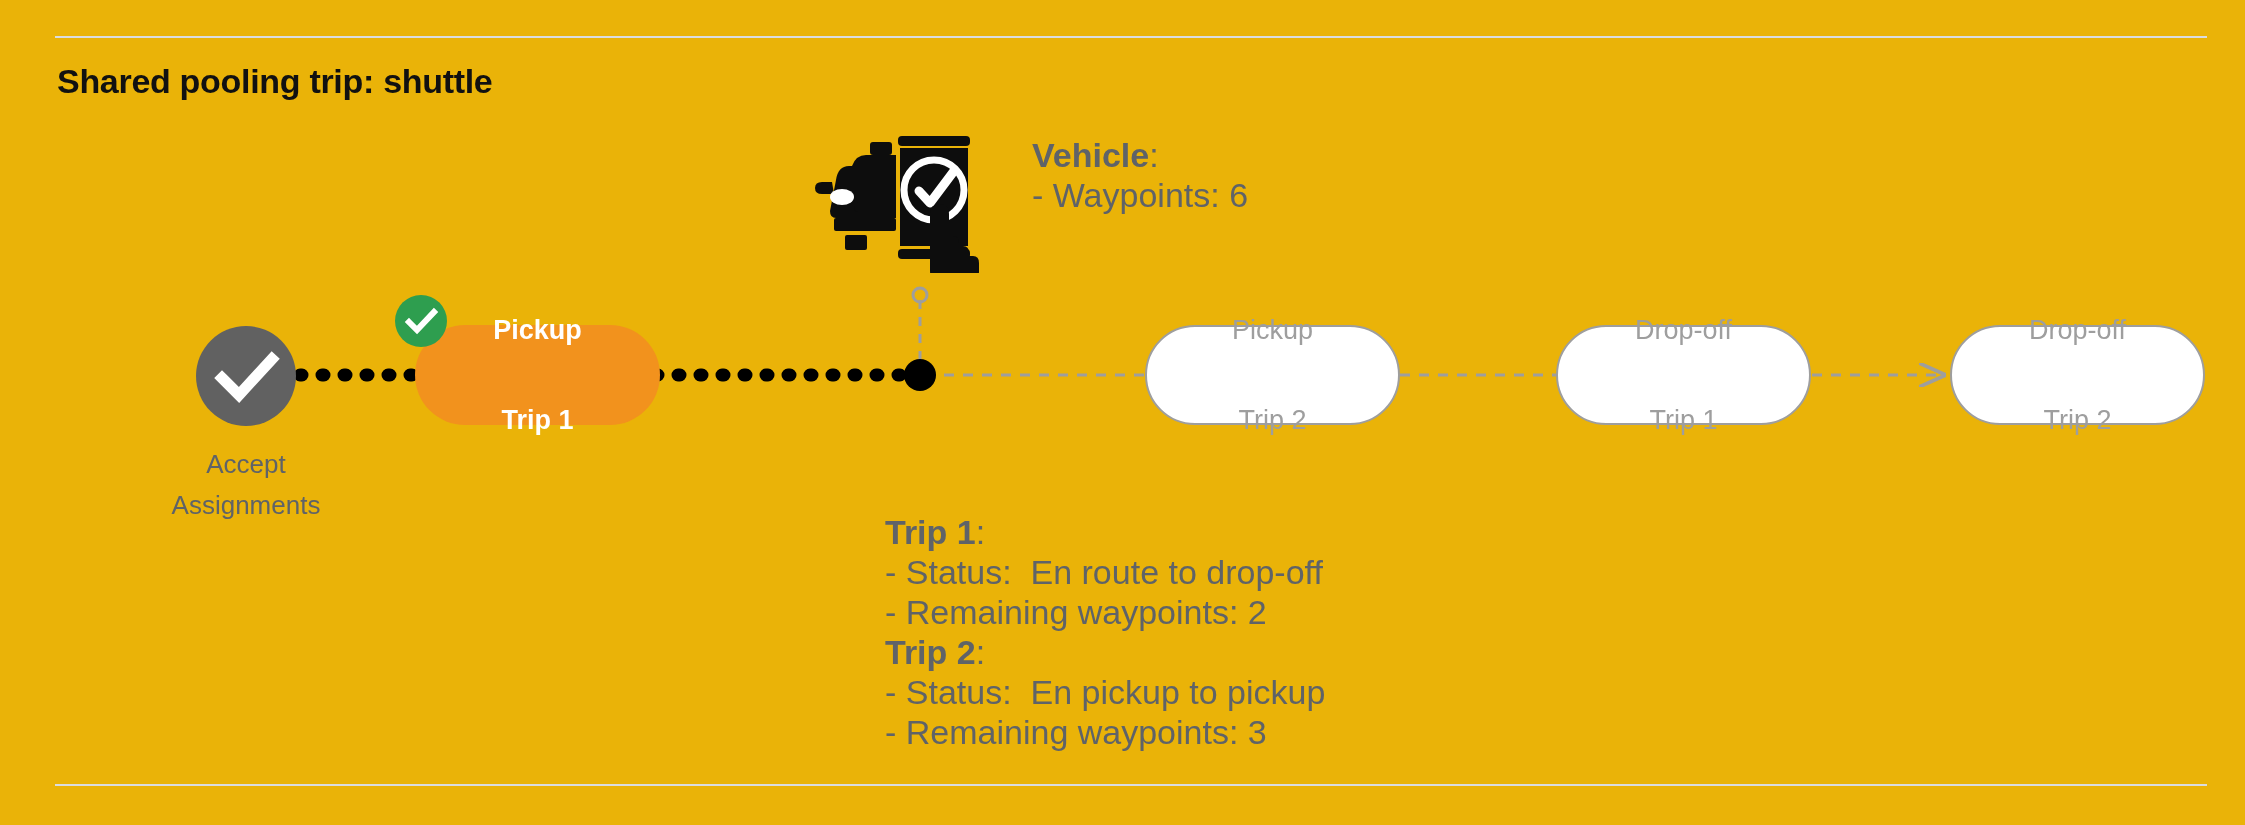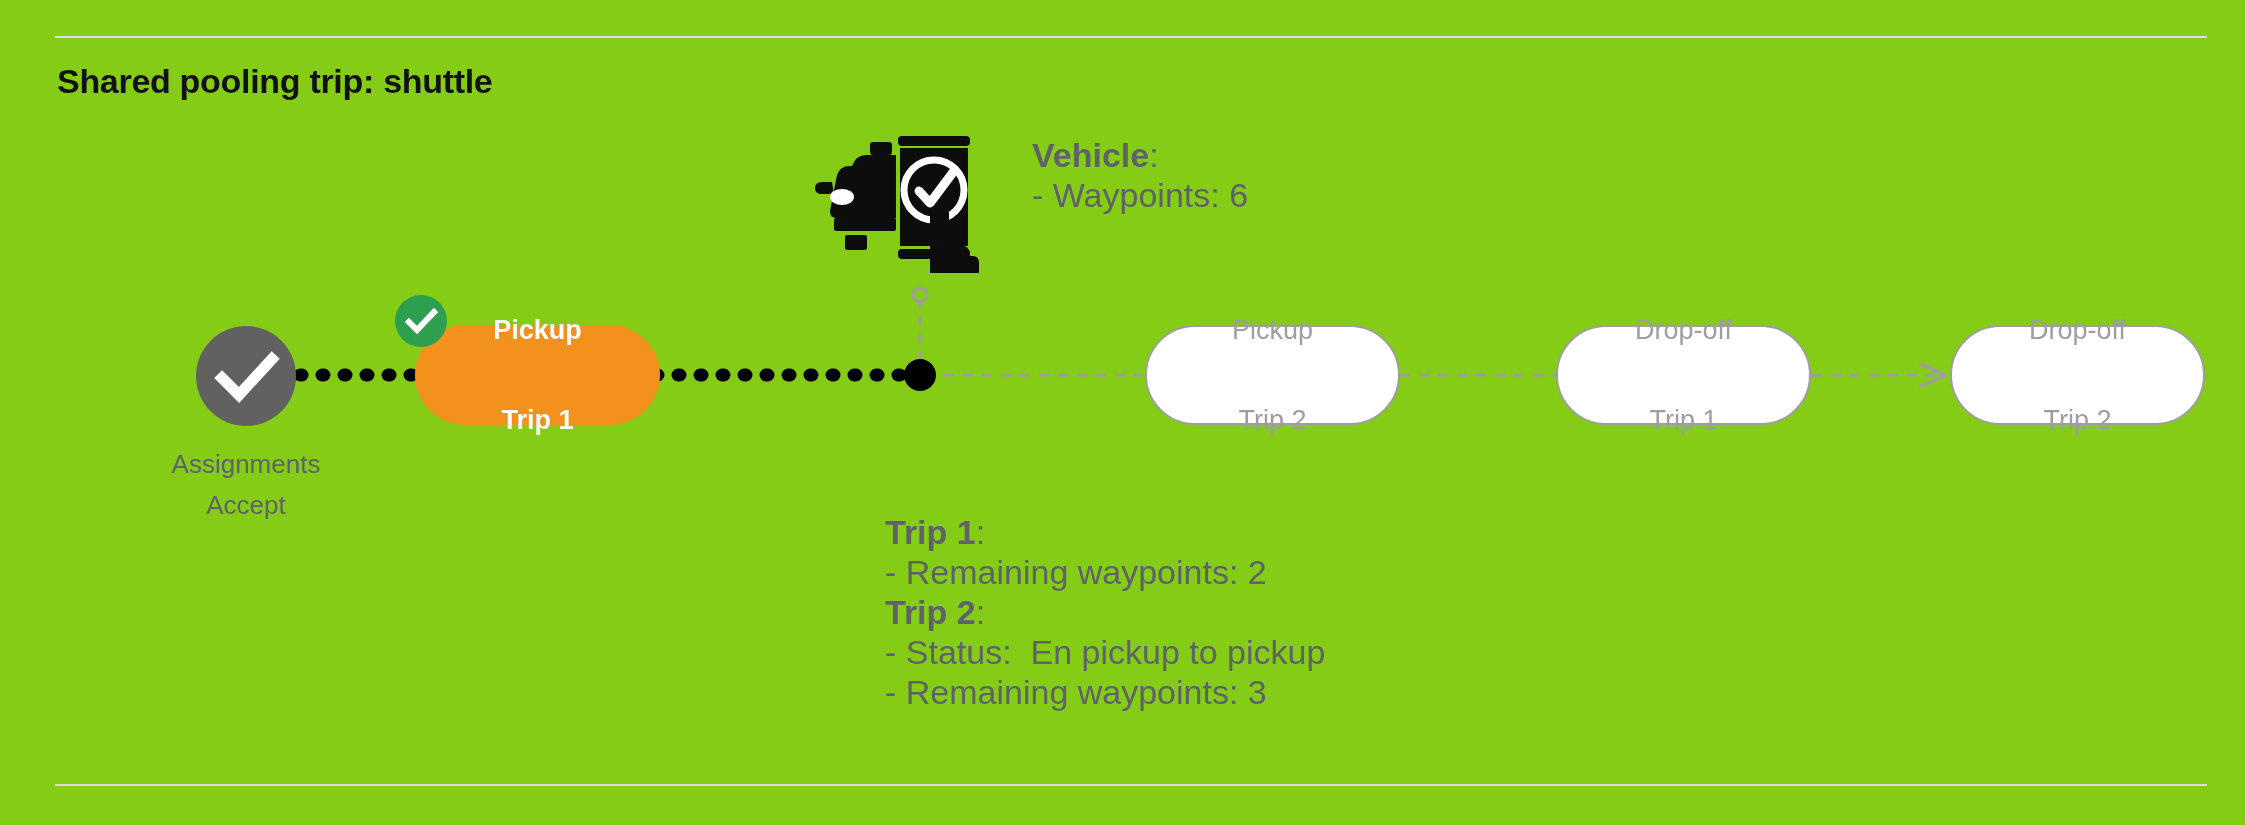--- a/index.html
+++ b/index.html
@@ -8,21 +8,21 @@
     background: #ffffff;
   }
   body {
     font-family: "Liberation Sans", sans-serif;
     -webkit-font-smoothing: antialiased;
   }
   #stage {
     position: relative;
     width: 2245px;
     height: 825px;
-    background: #84cc16;
+    background: #eab308;
     overflow: hidden;
   }
 
   
   .rule {
     position: absolute;
     left: 55px;
     width: 2152px;
     height: 2px;
     background: #dadce0;
@@ -179,22 +179,22 @@
     <circle cx="920" cy="295" r="7" fill="none" stroke="#9e9e9e" stroke-width="3"></circle>
 
     <circle cx="920" cy="375" r="16" fill="#000000"></circle>
   </svg>
 
   <div class="accept-circle"></div>
   <svg class="accept-check" viewBox="0 0 100 100" xmlns="http://www.w3.org/2000/svg">
     <path d="M26 52 L43 69 L76 33" fill="none" stroke="#ffffff" stroke-width="11" stroke-linecap="square" stroke-linejoin="miter"></path>
   </svg>
   <div class="accept-label">
+    <div>Accept</div>
     <div>Assignments</div>
-    <div>Accept</div>
   </div>
 
   <div class="pill active">
     <div>Pickup</div>
     <div>Trip 1</div>
   </div>
   <div class="badge-check">
     <svg width="52" height="52" viewBox="0 0 52 52" xmlns="http://www.w3.org/2000/svg">
       <path d="M14 27 L22 35 L39 17" fill="none" stroke="#ffffff" stroke-width="6" stroke-linecap="square"></path>
     </svg>
@@ -247,20 +247,24 @@
     <div>
       <span class="hdr">Vehicle</span><span>:</span>
     </div>
     <div>- Waypoints: 6</div>
   </div>
 
   <div class="info info-trips">
     <div>
       <span class="hdr">Trip 1</span><span>:</span>
     </div>
+    <div>
+      <span>- Status:</span>&nbsp;
+      <span>En route to drop-off</span>
+    </div>
     <div>- Remaining waypoints: 2</div>
     <div>
       <span class="hdr">Trip 2</span><span>:</span>
     </div>
     <div>
       <span>- Status:</span>&nbsp;
       <span>En pickup to pickup</span>
     </div>
     <div>- Remaining waypoints: 3</div>
   </div>

